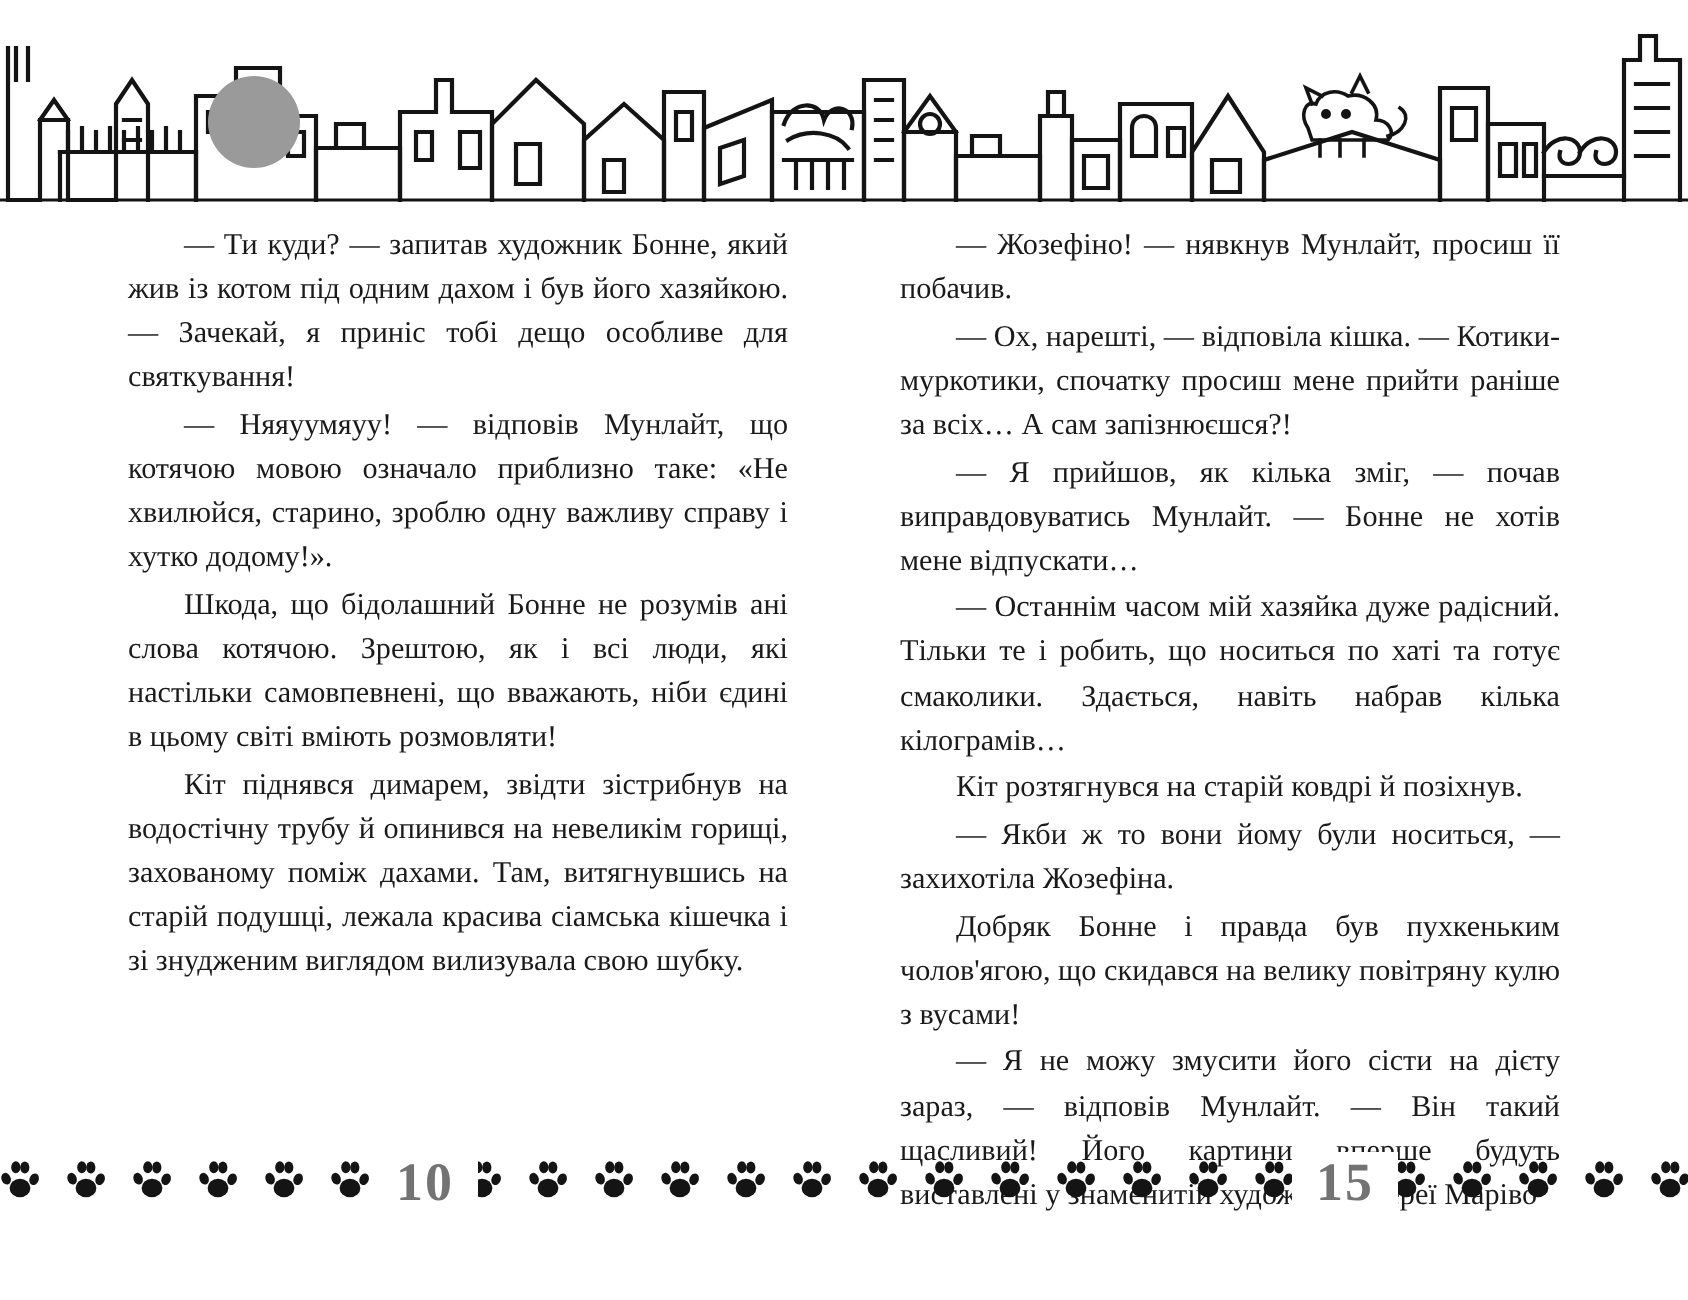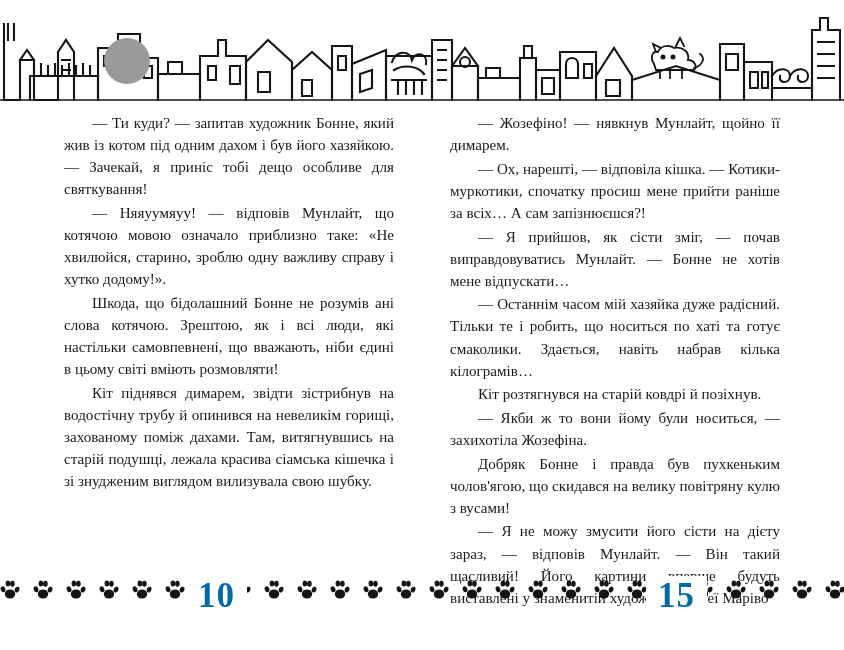--- a/index.html
+++ b/index.html
@@ -79,23 +79,23 @@
     top: 0;
     left: 0;
     width: 844px;
     height: 36px;
   }
   .folio {
     position: absolute;
     top: 4px;
     font-family: "Liberation Serif", serif;
     font-weight: bold;
-    font-size: 35px;
+    font-size: 27px;
     letter-spacing: 1px;
-    color: #0369a1;
+    color: #737373;
     background: #fff;
     padding: 0 12px;
   }
   .folio-left { left: 186px; }
   .folio-right { left: 646px; }
 </style>
 </head>
 <body>
 
 <div class="page">
@@ -198,23 +198,23 @@
   </div>
 
   <div class="columns">
     <div class="col col-left">
       <p class="para">— Ти куди? — запитав художник Бонне, який жив із котом під одним дахом і був його хазяйкою. — Зачекай, я приніс тобі дещо особливе для святкування!</p>
       <p class="para">— Няяуумяуу! — відповів Мунлайт, що котячою мовою означало приблизно таке: «Не хвилюйся, старино, зроблю одну важливу справу і хутко додому!».</p>
       <p class="para">Шкода, що бідолашний Бонне не розумів ані слова котячою. Зрештою, як і всі люди, які настільки самовпевнені, що вважають, ніби єдині в цьому світі вміють розмовляти!</p>
       <p class="para">Кіт піднявся димарем, звідти зістрибнув на водостічну трубу й опинився на невеликім горищі, захованому поміж дахами. Там, витягнувшись на старій подушці, лежала красива сіамська кішечка і зі знудженим виглядом вилизувала свою шубку.</p>
     </div>
     <div class="col col-right">
-      <p class="para">— Жозефіно! — нявкнув Мунлайт, щойно її димарем.</p>
+      <p class="para">— Жозефіно! — нявкнув Мунлайт, просиш її побачив.</p>
       <p class="para">— Ох, нарешті, — відповіла кішка. — Котики-муркотики, спочатку просиш мене прийти раніше за всіх… А сам запізнюєшся?!</p>
-      <p class="para">— Я прийшов, як сісти зміг, — почав виправдовуватись Мунлайт. — Бонне не хотів мене відпускати…</p>
+      <p class="para">— Я прийшов, як кілька зміг, — почав виправдовуватись Мунлайт. — Бонне не хотів мене відпускати…</p>
       <p class="para">— Останнім часом мій хазяйка дуже радісний. Тільки те і робить, що носиться по хаті та готує смаколики. Здається, навіть набрав кілька кілограмів…</p>
       <p class="para">Кіт розтягнувся на старій ковдрі й позіхнув.</p>
       <p class="para">— Якби ж то вони йому були носиться, — захихотіла Жозефіна.</p>
       <p class="para">Добряк Бонне і правда був пухкеньким чолов'ягою, що скидався на велику повітряну кулю з вусами!</p>
       <p class="para">— Я не можу змусити його сісти на дієту зараз, — відповів Мунлайт. — Він такий щасливий! Його картини вперше будуть виставлені у знаменитій художній галереї Маріво</p>
     </div>
   </div>
 
   <div class="footer">
     <svg class="pawrow" viewBox="0 0 844 36">

